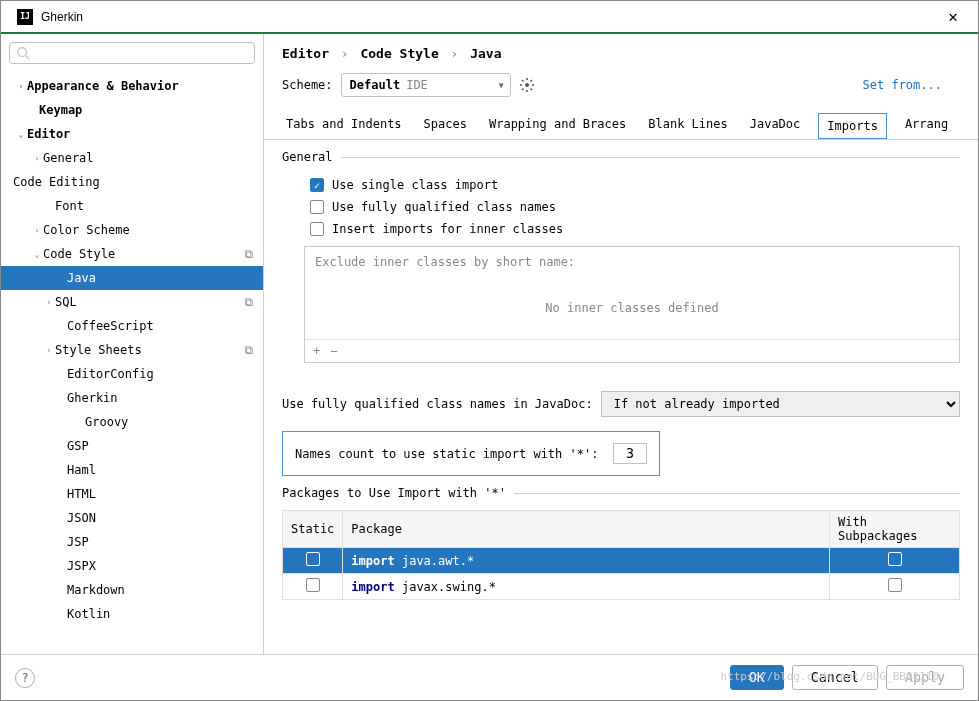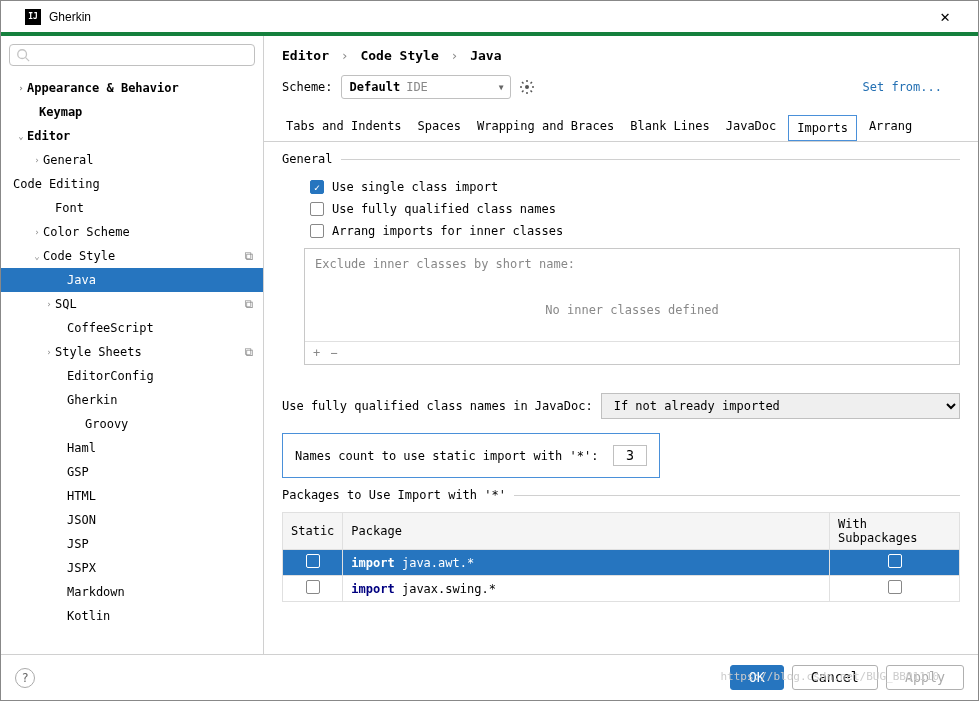--- a/index.html
+++ b/index.html
@@ -1,17 +1,17 @@
 <!DOCTYPE html>
 <html><head>
 <meta charset="utf-8">
 <style>
 * { box-sizing: border-box; margin: 0; padding: 0; }
 body { font-family: "Consolas", "Monaco", monospace; font-size: 12px; color: #000; background: #fff; width: 979px; height: 701px; border: 1px solid #888; display: flex; flex-direction: column; }
-.titlebar { display: flex; align-items: center; padding: 6px 24px; border-bottom: 4px solid #15803d; }
+.titlebar { display: flex; align-items: center; padding: 6px 16px; border-bottom: 2px solid #15803d; }
 .app-icon { width: 16px; height: 16px; background: #000; margin-right: 8px; display: flex; align-items: center; justify-content: center; color: #fff; font-size: 8px; font-weight: bold; }
 .titlebar-title { font-family: sans-serif; font-size: 12px; flex: 1; }
 .close-x { font-size: 16px; cursor: pointer; padding: 0 4px; }
 .body { display: flex; flex: 1; overflow: hidden; }
 .sidebar { width: 263px; border-right: 1px solid #d0d0d0; display: flex; flex-direction: column; overflow: hidden; }
 .search-wrap { padding: 8px; }
 .search-box { width: 100%; border: 1px solid #c0c0c0; border-radius: 4px; padding: 3px 6px; display: flex; align-items: center; background: #fff; }
 .search-box svg { width: 14px; height: 14px; opacity: 0.5; }
 .search-input { border: none; outline: none; flex: 1; margin-left: 4px; font-family: inherit; font-size: 12px; }
 .tree { flex: 1; overflow-y: auto; padding-top: 2px; }
@@ -23,21 +23,21 @@
 .tree-item .copy-icon { margin-left: auto; margin-right: 10px; opacity: 0.5; }
 .main { flex: 1; display: flex; flex-direction: column; overflow: hidden; padding: 0; }
 .breadcrumb { padding: 12px 18px 8px; font-weight: bold; font-size: 13px; }
 .breadcrumb .sep { color: #888; font-weight: normal; margin: 0 4px; }
 .scheme-row { display: flex; align-items: center; padding: 4px 18px 8px; gap: 8px; }
 .scheme-select { border: 1px solid #c0c0c0; border-radius: 3px; padding: 2px 24px 2px 8px; min-width: 170px; position: relative; display: flex; align-items: center; height: 24px; }
 .scheme-select .ide { color: #888; margin-left: 6px; }
 .scheme-select .caret { position: absolute; right: 6px; font-size: 8px; color: #666; }
 .gear { width: 16px; height: 16px; cursor: pointer; }
 .setfrom { margin-left: auto; margin-right: 18px; color: #2470b3; cursor: pointer; }
-.tabs { display: flex; border-bottom: 1px solid #d0d0d0; padding: 6px 18px 0; gap: 8px; align-items: flex-end; overflow: hidden; }
+.tabs { display: flex; border-bottom: 1px solid #d0d0d0; padding: 6px 18px 0; gap: 14px; align-items: flex-end; overflow: hidden; }
 .tab { padding: 6px 4px; cursor: pointer; white-space: nowrap; border-bottom: 2px solid transparent; }
 .tab.active { border: 1px solid #4a90d9; border-bottom: 2px solid #4a90d9; background: #fff; margin-bottom: -1px; padding: 5px 8px; }
 .content { flex: 1; overflow-y: auto; padding: 10px 18px; }
 fieldset.group { border: none; border-top: 1px solid #d0d0d0; padding: 10px 0 6px; margin-bottom: 8px; }
 fieldset.group > legend { padding-right: 8px; }
 .chk-row { display: flex; align-items: center; padding: 4px 0 4px 28px; gap: 8px; }
 .chk { width: 14px; height: 14px; border: 1px solid #888; border-radius: 2px; display: inline-flex; align-items: center; justify-content: center; }
 .chk.checked { background: #2675bf; border-color: #2675bf; color: #fff; font-size: 10px; }
 .exclude-box { border: 1px solid #c8c8c8; margin: 6px 0 6px 22px; overflow: hidden; }
 .exclude-box .hint { color: #888; padding: 8px 10px; }
@@ -142,25 +142,25 @@
         <div class="tree-item" style="padding-left: 54px;">
           <span class="chev"></span>
           <span>Gherkin</span>
         </div>
         <div class="tree-item" style="padding-left: 72px;">
           <span class="chev"></span>
           <span>Groovy</span>
         </div>
         <div class="tree-item" style="padding-left: 54px;">
           <span class="chev"></span>
+          <span>GSP</span>
+        </div>
+        <div class="tree-item" style="padding-left: 54px;">
+          <span class="chev"></span>
           <span>Haml</span>
-        </div>
-        <div class="tree-item" style="padding-left: 54px;">
-          <span class="chev"></span>
-          <span>GSP</span>
         </div>
         <div class="tree-item" style="padding-left: 54px;">
           <span class="chev"></span>
           <span>HTML</span>
         </div>
         <div class="tree-item" style="padding-left: 54px;">
           <span class="chev"></span>
           <span>JSON</span>
         </div>
         <div class="tree-item" style="padding-left: 54px;">
@@ -221,21 +221,21 @@
         <div class="chk-row">
           <span class="chk checked">✓</span>
           <span>Use single class import</span>
         </div>
         <div class="chk-row">
           <span class="chk"></span>
           <span>Use fully qualified class names</span>
         </div>
         <div class="chk-row">
           <span class="chk"></span>
-          <span>Arrang imports for inner classes</span>
+          <span>Insert imports for inner classes</span>
         </div>
         <div class="exclude-box">
           <div class="hint">Exclude inner classes by short name:</div>
           <div class="empty">No inner classes defined</div>
           <div class="toolbar">
             <span>+</span>
             <span>−</span>
           </div>
         </div>
       </fieldset>

